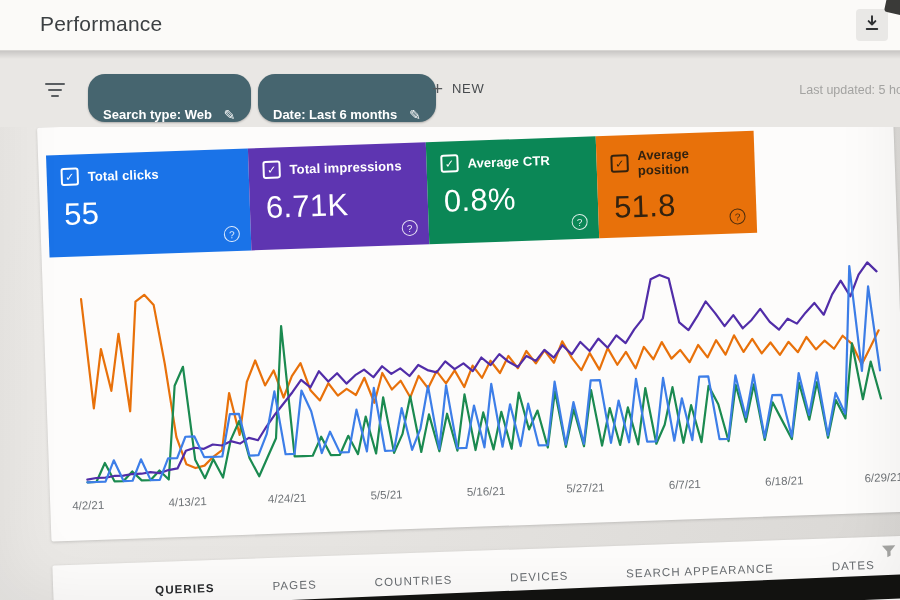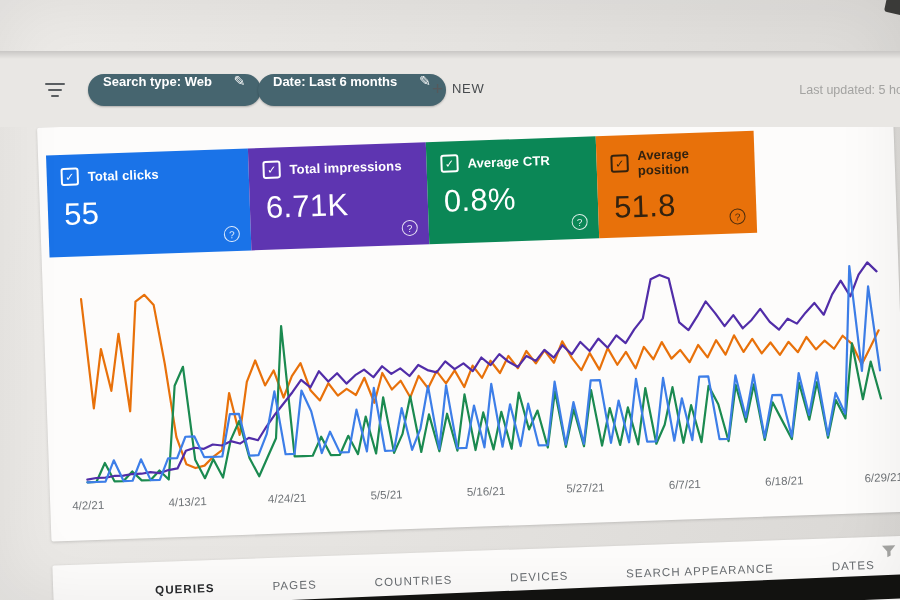--- a/index.html
+++ b/index.html
@@ -14,22 +14,22 @@
           border-bottom:1px solid #d8d6d3;z-index:5;}
   .page-title{position:absolute;left:40px;top:12px;font-size:21px;color:#3c4043;letter-spacing:.2px;}
   .dl-btn{position:absolute;right:12px;top:9px;width:32px;height:32px;border-radius:4px;
           background:#e9e8e6;display:flex;align-items:center;justify-content:center;cursor:pointer;}
   .hdr-shadow{position:absolute;top:51px;left:0;right:0;height:8px;z-index:4;
           background:linear-gradient(#c9c7c5,#e9e7e4);}
 
   
   .filterbar{position:absolute;top:59px;left:0;right:0;height:68px;background:#e9e7e4;z-index:3;}
   .flt-icon{position:absolute;left:44px;top:22px;cursor:pointer;}
-  .chip{position:absolute;top:15px;height:32px;border-radius:17px;background:#46656f;color:#fff;
-        display:inline-flex;align-items:flex-start;gap:22px;padding:0 15px;font-size:13px;font-weight:bold;
+  .chip{position:absolute;top:15px;height:48px;border-radius:17px;background:#46656f;color:#fff;
+        display:inline-flex;align-items:flex-end;gap:12px;padding:0 15px;font-size:13px;font-weight:bold;
         box-shadow:0 1px 2px rgba(0,0,0,.25);cursor:pointer;white-space:nowrap;}
   .chip .pencil{font-size:14px;line-height:1;transform:rotate(0deg);}
   .chip1{left:88px;}
   .chip2{left:258px;}
   .new-btn{position:absolute;left:432px;top:20px;display:inline-flex;align-items:center;gap:8px;
         color:#474b4e;font-size:13px;letter-spacing:.8px;cursor:pointer;}
   .new-btn .plus{font-size:19px;font-weight:400;color:#55595c;line-height:1;}
   .last-updated{position:absolute;right:-14px;top:24px;color:#a3a3a1;font-size:12.5px;white-space:nowrap;}
 
   
@@ -71,20 +71,30 @@
   .bezel-bottom{position:absolute;bottom:-14px;left:120px;width:820px;height:24px;background:#121210;
         transform:rotate(-2.4deg);z-index:8;}
   .corner-tr{position:absolute;top:-8px;right:-8px;width:22px;height:22px;background:#3a3a38;
         transform:rotate(12deg);z-index:6;border-radius:3px;}
 </style>
 </head>
 <body>
 
 <div class="screen">
 
+  <div class="header">
+    <div class="page-title">Performance</div>
+    <div class="dl-btn">
+      <span>
+        <svg width="18" height="18" viewBox="0 0 24 24">
+            <path d="M12 3v11m0 0l-4.5-4.5M12 14l4.5-4.5M5 20h14" stroke="#2f3133" stroke-width="2.6" fill="none" stroke-linecap="round" stroke-linejoin="round"></path>
+          </svg>
+      </span>
+    </div>
+  </div>
   <div class="hdr-shadow"></div>
 
   <div class="filterbar">
     <span class="flt-icon">
       <svg width="22" height="18" viewBox="0 0 22 18">
           <path d="M2 3h18M5 9h12M8 15h6" stroke="#5a5e61" stroke-width="2" stroke-linecap="round"></path>
         </svg>
     </span>
     <span class="chip chip1">
       <span>Search type: Web</span>

